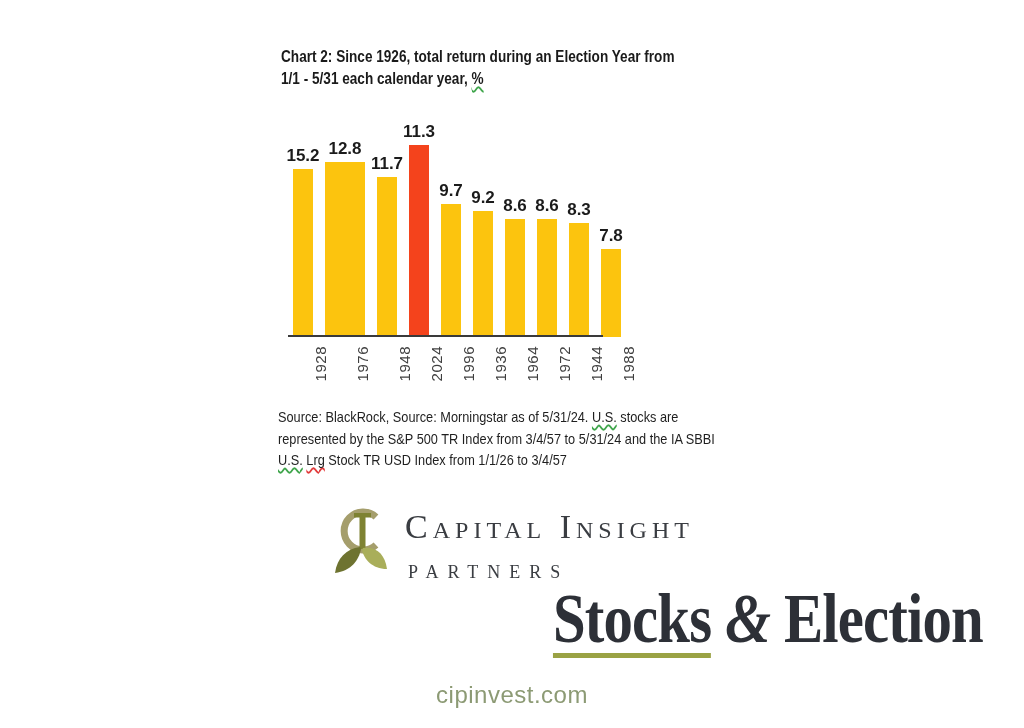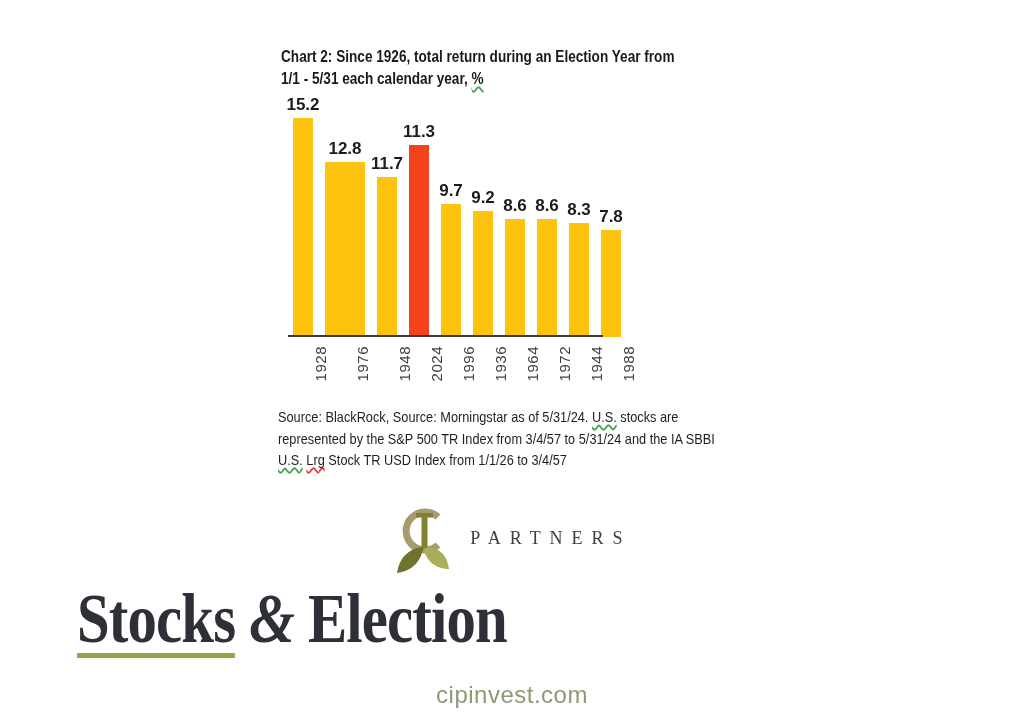--- a/index.html
+++ b/index.html
@@ -40,21 +40,21 @@
   
   .logo-row { position:absolute; left:0; right:0; top:502px;
               display:flex; justify-content:center; align-items:flex-start; gap:13px; }
   .logo-mark { width:62px; height:76px; flex:0 0 auto; }
   .logo-text { margin-top:8px; font-family:"Liberation Serif", serif; color:#3a3d42; }
   .logo-name { font-variant:small-caps; font-size:34px; letter-spacing:5px;
                line-height:34px; }
   .logo-sub  { font-size:18px; letter-spacing:9px; margin-top:18px; padding-left:3px; }
 
   
-  .headline { position:absolute; left:0; right:0; top:584px; text-align:left;padding-left:36px; }
+  .headline { position:absolute; left:0; right:0; top:584px; text-align:right;padding-left:36px; }
   .headline-inner { display:inline-block; transform:scaleX(0.84);
                     transform-origin:center top;
                     font-family:"Liberation Serif", serif; font-weight:bold;
                     font-size:70px; line-height:1; color:#2d3037;
                     letter-spacing:-1px; }
   .hl-underlined { background-image:linear-gradient(#9aa244,#9aa244);
                    background-size:100% 5px; background-position:0 96%;
                    background-repeat:no-repeat; padding-bottom:4px; }
   .hl-amp { font-style:italic; }
 
@@ -66,21 +66,21 @@
 <body>
 
 <div class="poster">
 
   <div class="chart-title">
     <div>Chart 2: Since 1926, total return during an Election Year from</div>
     <div><span>1/1 - 5/31 each calendar year, </span><span class="sq-green">%</span></div>
   </div>
 
   <div class="bars" id="bars">
-      <div class="bar" style="height: 219px; background: rgb(252, 196, 14);">
+      <div class="bar" style="height: 168px; background: rgb(252, 196, 14);">
         <span class="val">15.2</span>
         <span class="year">1928</span>
       </div>
       <div class="bar" style="height: 175px; background: rgb(252, 196, 14); padding-left: 40px;">
         <span class="val">12.8</span>
         <span class="year">1976</span>
       </div>
       <div class="bar" style="height: 160px; background: rgb(252, 196, 14); margin-top: 34px;">
         <span class="val">11.7</span>
         <span class="year">1948</span>
@@ -102,21 +102,21 @@
         <span class="year">1964</span>
       </div>
       <div class="bar" style="height: 118px; background: rgb(252, 196, 14);">
         <span class="val">8.6</span>
         <span class="year">1972</span>
       </div>
       <div class="bar" style="height: 114px; background: rgb(252, 196, 14);">
         <span class="val">8.3</span>
         <span class="year">1944</span>
       </div>
-      <div class="bar" style="height: 107px; background: rgb(252, 196, 14); margin-top: 16px;">
+      <div class="bar" style="height: 88px; background: rgb(252, 196, 14); margin-top: 16px;">
         <span class="val">7.8</span>
         <span class="year">1988</span>
       </div>
     </div>
   <div class="axis-line"></div>
 
   <div class="source" id="source">
       <div><span>Source: BlackRock, Source: Morningstar as of 5/31/24. </span><span class="sq-green">U.S.</span><span> stocks are</span></div>
       <div><span>represented by the S&amp;P 500 TR Index from 3/4/57 to 5/31/24 and the IA SBBI</span></div>
       <div><span class="sq-green">U.S.</span><span> </span><span class="sq-red">Lrg</span><span> Stock TR USD Index from 1/1/26 to 3/4/57</span></div>
@@ -124,20 +124,21 @@
 
   <div class="logo-row">
     <svg class="logo-mark" viewBox="0 0 62 76" aria-hidden="true">
       <path d="M46 15 A19 19 0 1 0 46 43" fill="none" stroke="#A59E6C" stroke-width="7"></path>
       <rect x="24" y="11" width="17" height="4.5" fill="#7E8232"></rect>
       <rect x="29.5" y="11" width="6" height="36" fill="#7E8232"></rect>
       <path d="M30 45 C16 47 7 56 5 71 C21 69 29 58 31 47 Z" fill="#6E7330"></path>
       <path d="M33 46 C46 44 55 52 57 67 C42 67 34 57 32 48 Z" fill="#A9AE5A"></path>
     </svg>
     <div class="logo-text">
+      <div class="logo-name">Capital Insight</div>
       <div class="logo-sub">PARTNERS</div>
     </div>
   </div>
 
   <div class="headline">
     <span class="headline-inner"><span class="hl-underlined">Stocks</span><span>&nbsp;</span><span class="hl-amp">&amp;</span><span class="hl-word2"> Election</span></span>
   </div>
 
   <div class="footer-url">cipinvest.com</div>
 

